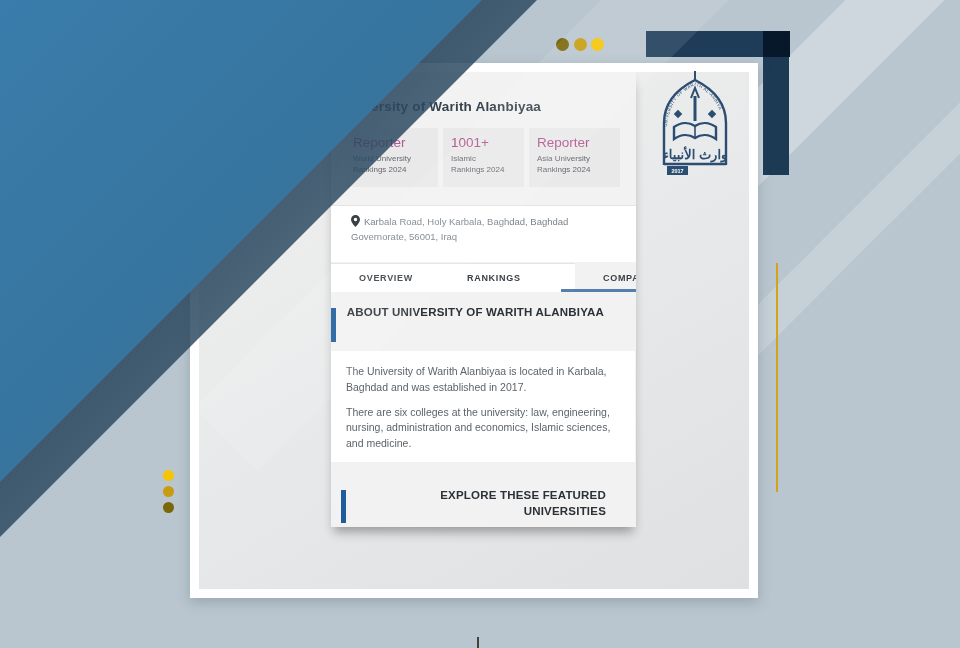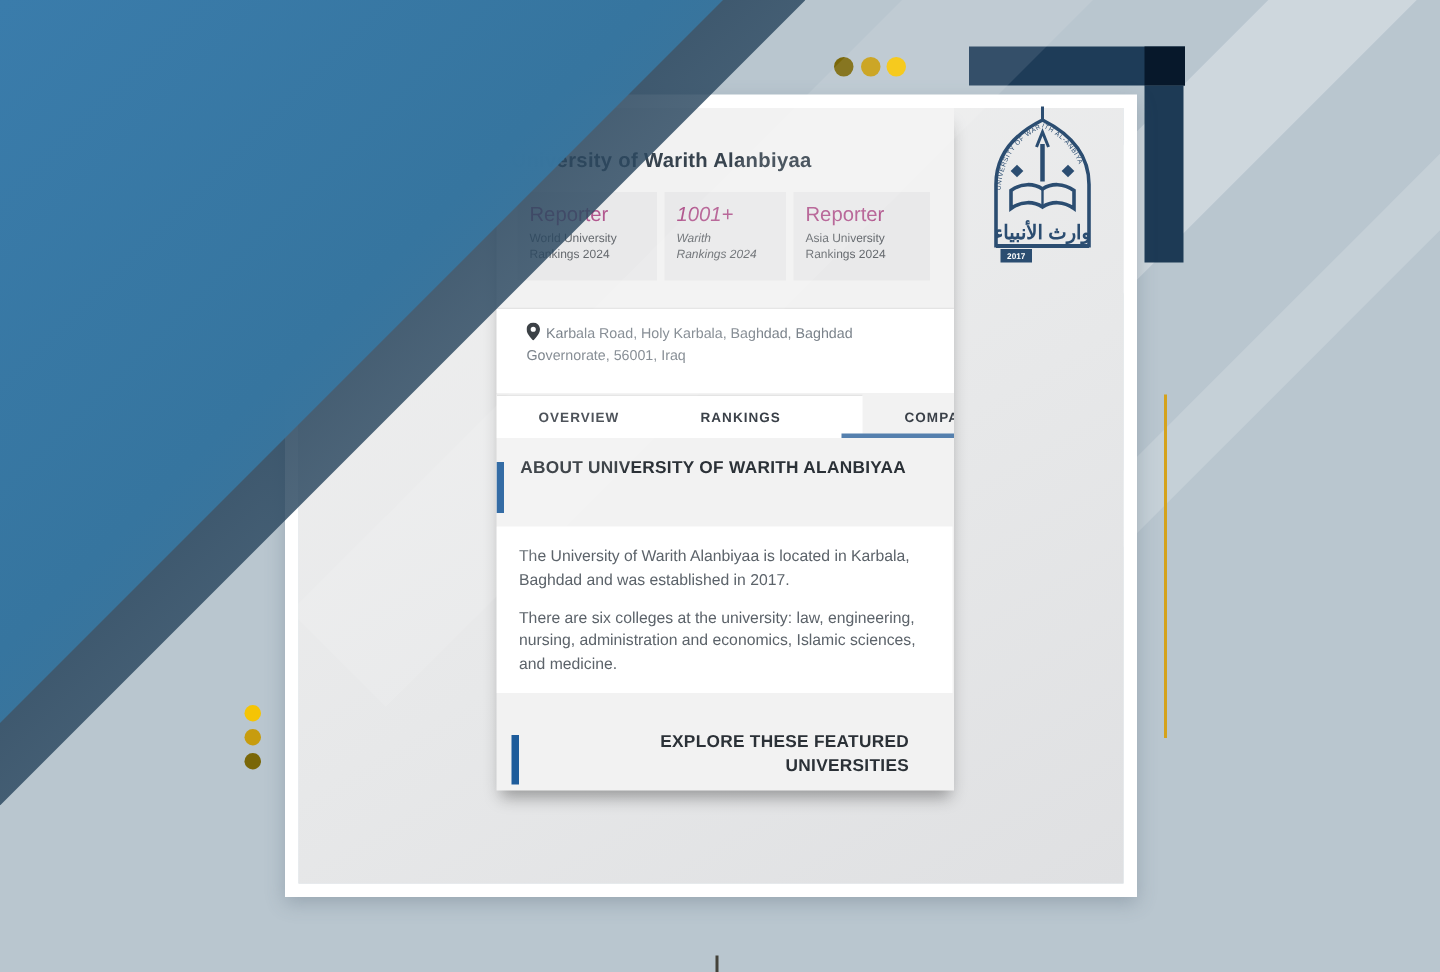--- a/index.html
+++ b/index.html
@@ -36,21 +36,21 @@
         box-shadow:0 4px 12px rgba(75,92,108,.30);}
 
   
   .ui{position:absolute;left:132px;top:0;width:305px;height:455px;background:#f2f2f2;
       overflow:hidden;box-shadow:0 8px 10px -3px rgba(40,40,40,.40);}
   .ui .frag{position:absolute;left:10px;top:15px;font-size:8px;font-weight:700;color:#4c5258;}
   .ui .title{position:absolute;left:10px;top:27px;font-size:13.5px;font-weight:700;
              color:#37434e;letter-spacing:.2px;}
   .tiles{position:absolute;left:14px;top:56px;width:279px;display:flex;gap:5px;}
   .tile{background:#e9e9ea;height:59px;padding:7px 8px 0 8px;}
-  .tile:nth-child(1){width:93px;} .tile:nth-child(2){width:81px;font-style:italic;} .tile:nth-child(3){width:91px;}
+  .tile:nth-child(1){width:93px;} .tile:nth-child(2){width:81px;} .tile:nth-child(3){width:91px;}
   .tile .val{font-size:13.5px;font-weight:500;color:#b2588f;}
   .tile .lab{font-size:8px;color:#65696e;line-height:1.4;margin-top:3px;}
   .addr{position:absolute;left:0;top:133px;width:305px;height:57px;background:#ffffff;
         border-top:1px solid #e4e4e4;padding:9px 12px 0 20px;
         font-size:9.5px;color:#7b838b;line-height:1.55;}
   .addr svg{vertical-align:-2px;margin-right:4px;}
   .tabbar{position:absolute;left:0;top:191px;width:244px;height:29px;background:#ffffff;
           border-top:1px solid #e4e4e4;}
   .tab{position:absolute;top:0;height:29px;line-height:29px;font-size:9px;font-weight:700;
        color:#3a4048;letter-spacing:.7px;cursor:pointer;}
@@ -100,21 +100,21 @@
       <div class="title">University of Warith Alanbiyaa</div>
 
       <div class="tiles">
         <div class="tile">
           <div class="val">Reporter</div>
           <div class="lab"><span>World University</span><br>
             <span>Rankings 2024</span></div>
         </div>
         <div class="tile">
           <div class="val">1001+</div>
-          <div class="lab"><span>Warith</span><br>
+          <div class="lab"><span>Islamic</span><br>
             <span>Rankings 2024</span></div>
         </div>
         <div class="tile">
           <div class="val">Reporter</div>
           <div class="lab"><span>Asia University</span><br>
             <span>Rankings 2024</span></div>
         </div>
       </div>
 
       <div class="addr">

